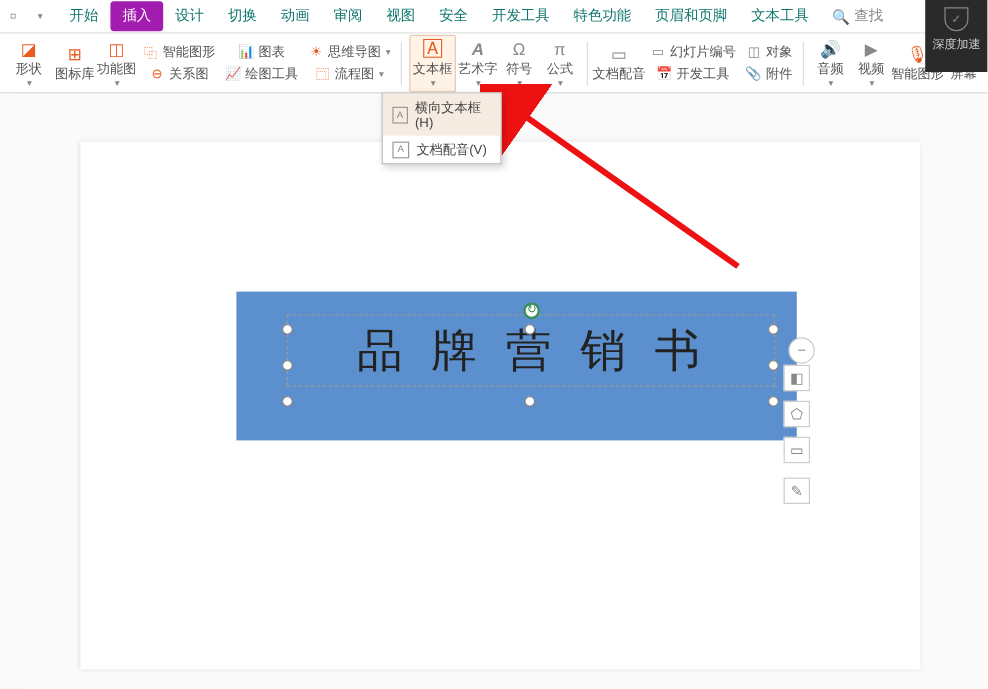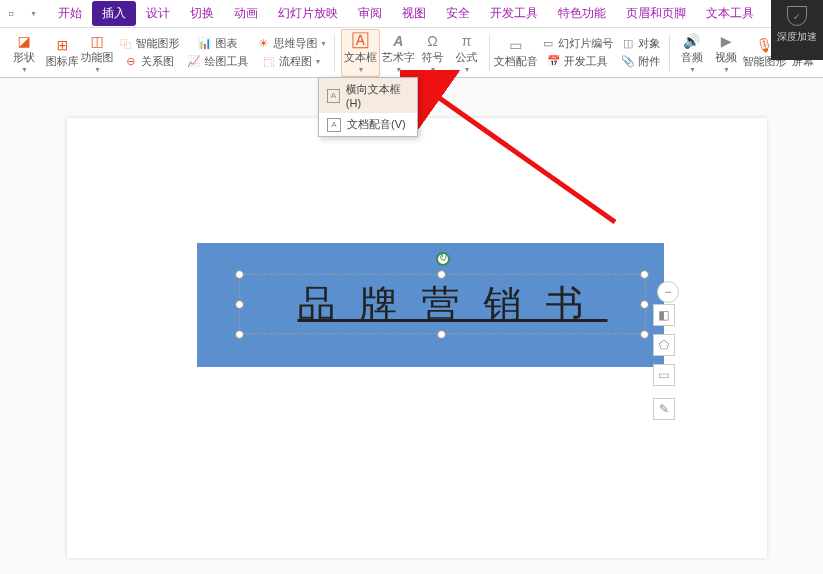--- a/index.html
+++ b/index.html
@@ -1,21 +1,21 @@
 <!DOCTYPE html>
 <html><head>
 <meta charset="utf-8">
 <style>
 * { margin: 0; padding: 0; box-sizing: border-box; font-family: "Microsoft YaHei", sans-serif; }
 body { width: 823px; height: 574px; background: #fff; overflow: hidden; position: relative; }
 
 .tab-bar { height: 28px; background: #fff; display: flex; align-items: center; padding-left: 4px; border-bottom: 1px solid #ddd; }
 .tab-icon { width: 14px; height: 14px; margin-right: 8px; display: flex; align-items: center; justify-content: center; color: #888; }
-.tab { padding: 4px 10px; font-size: 12px; color: #a21caf; cursor: pointer; }
-.tab.active { background: #4c1d95; color: #fff; border-radius: 3px; }
+.tab { padding: 4px 10px; font-size: 12px; color: #0f766e; cursor: pointer; }
+.tab.active { background: #a21caf; color: #fff; border-radius: 3px; }
 .search-area { margin-left: 4px; display: flex; align-items: center; color: #888; font-size: 12px; padding: 2px 6px; }
 .search-area .mag { margin-right: 3px; }
 
 .dark-panel { position: absolute; top: 0; right: 0; width: 52px; height: 60px; background: #2a2a2a; color: #ccc; font-size: 10px; display: flex; flex-direction: column; align-items: center; padding-top: 6px; }
 .shield-icon { width: 20px; height: 20px; border: 1.5px solid #888; border-radius: 0 0 10px 10px; display: flex; align-items: center; justify-content: center; color: #888; font-size: 10px; margin-bottom: 4px; }
 
 .ribbon { height: 50px; background: #fff; display: flex; align-items: center; padding: 2px 4px; gap: 2px; border-bottom: 1px solid #ccc; }
 .rb-item { display: flex; flex-direction: column; align-items: center; justify-content: center; font-size: 11px; color: #555; padding: 2px 4px; cursor: pointer; min-width: 32px; white-space: nowrap; }
 .rb-item.stack-wide { min-width: 40px; }
 .rb-ico { width: 18px; height: 18px; display: flex; align-items: center; justify-content: center; color: #e95b1f; font-size: 14px; }
@@ -52,21 +52,20 @@
 <body>
 
 <div class="tab-bar">
   <span class="tab-icon">▫</span>
   <span class="tab-icon dd-arrow"></span>
   <span class="tab">开始</span>
   <span class="tab active">插入</span>
   <span class="tab">设计</span>
   <span class="tab">切换</span>
   <span class="tab">动画</span>
-  <span class="tab">幻灯片放映</span>
   <span class="tab">审阅</span>
   <span class="tab">视图</span>
   <span class="tab">安全</span>
   <span class="tab">开发工具</span>
   <span class="tab">特色功能</span>
   <span class="tab">页眉和页脚</span>
   <span class="tab">文本工具</span>
   <span class="search-area">
     <span class="mag">🔍</span>
     <span>查找</span>
@@ -194,21 +193,21 @@
     <span>文档配音(V)</span>
   </div>
 </div>
 
 <div class="ruler-v"></div>
 <div class="canvas-area">
   <div class="slide"></div>
 </div>
 
 <div class="blue-box" style="top:243px; left:197px;"></div>
-<div class="text-frame" style="top:274px; left:239px;text-decoration:underline;">
+<div class="text-frame" style="top:262px; left:239px;">
   <span>品牌营销书</span>
 </div>
 
 <div class="rot-handle" style="top:252px; left:436px;"></div>
 <div class="sel-handle" style="top:270px; left:235px;"></div>
 <div class="sel-handle" style="top:270px; left:437px;"></div>
 <div class="sel-handle" style="top:270px; left:640px;"></div>
 <div class="sel-handle" style="top:300px; left:235px;"></div>
 <div class="sel-handle" style="top:300px; left:640px;"></div>
 <div class="sel-handle" style="top:330px; left:235px;"></div>

